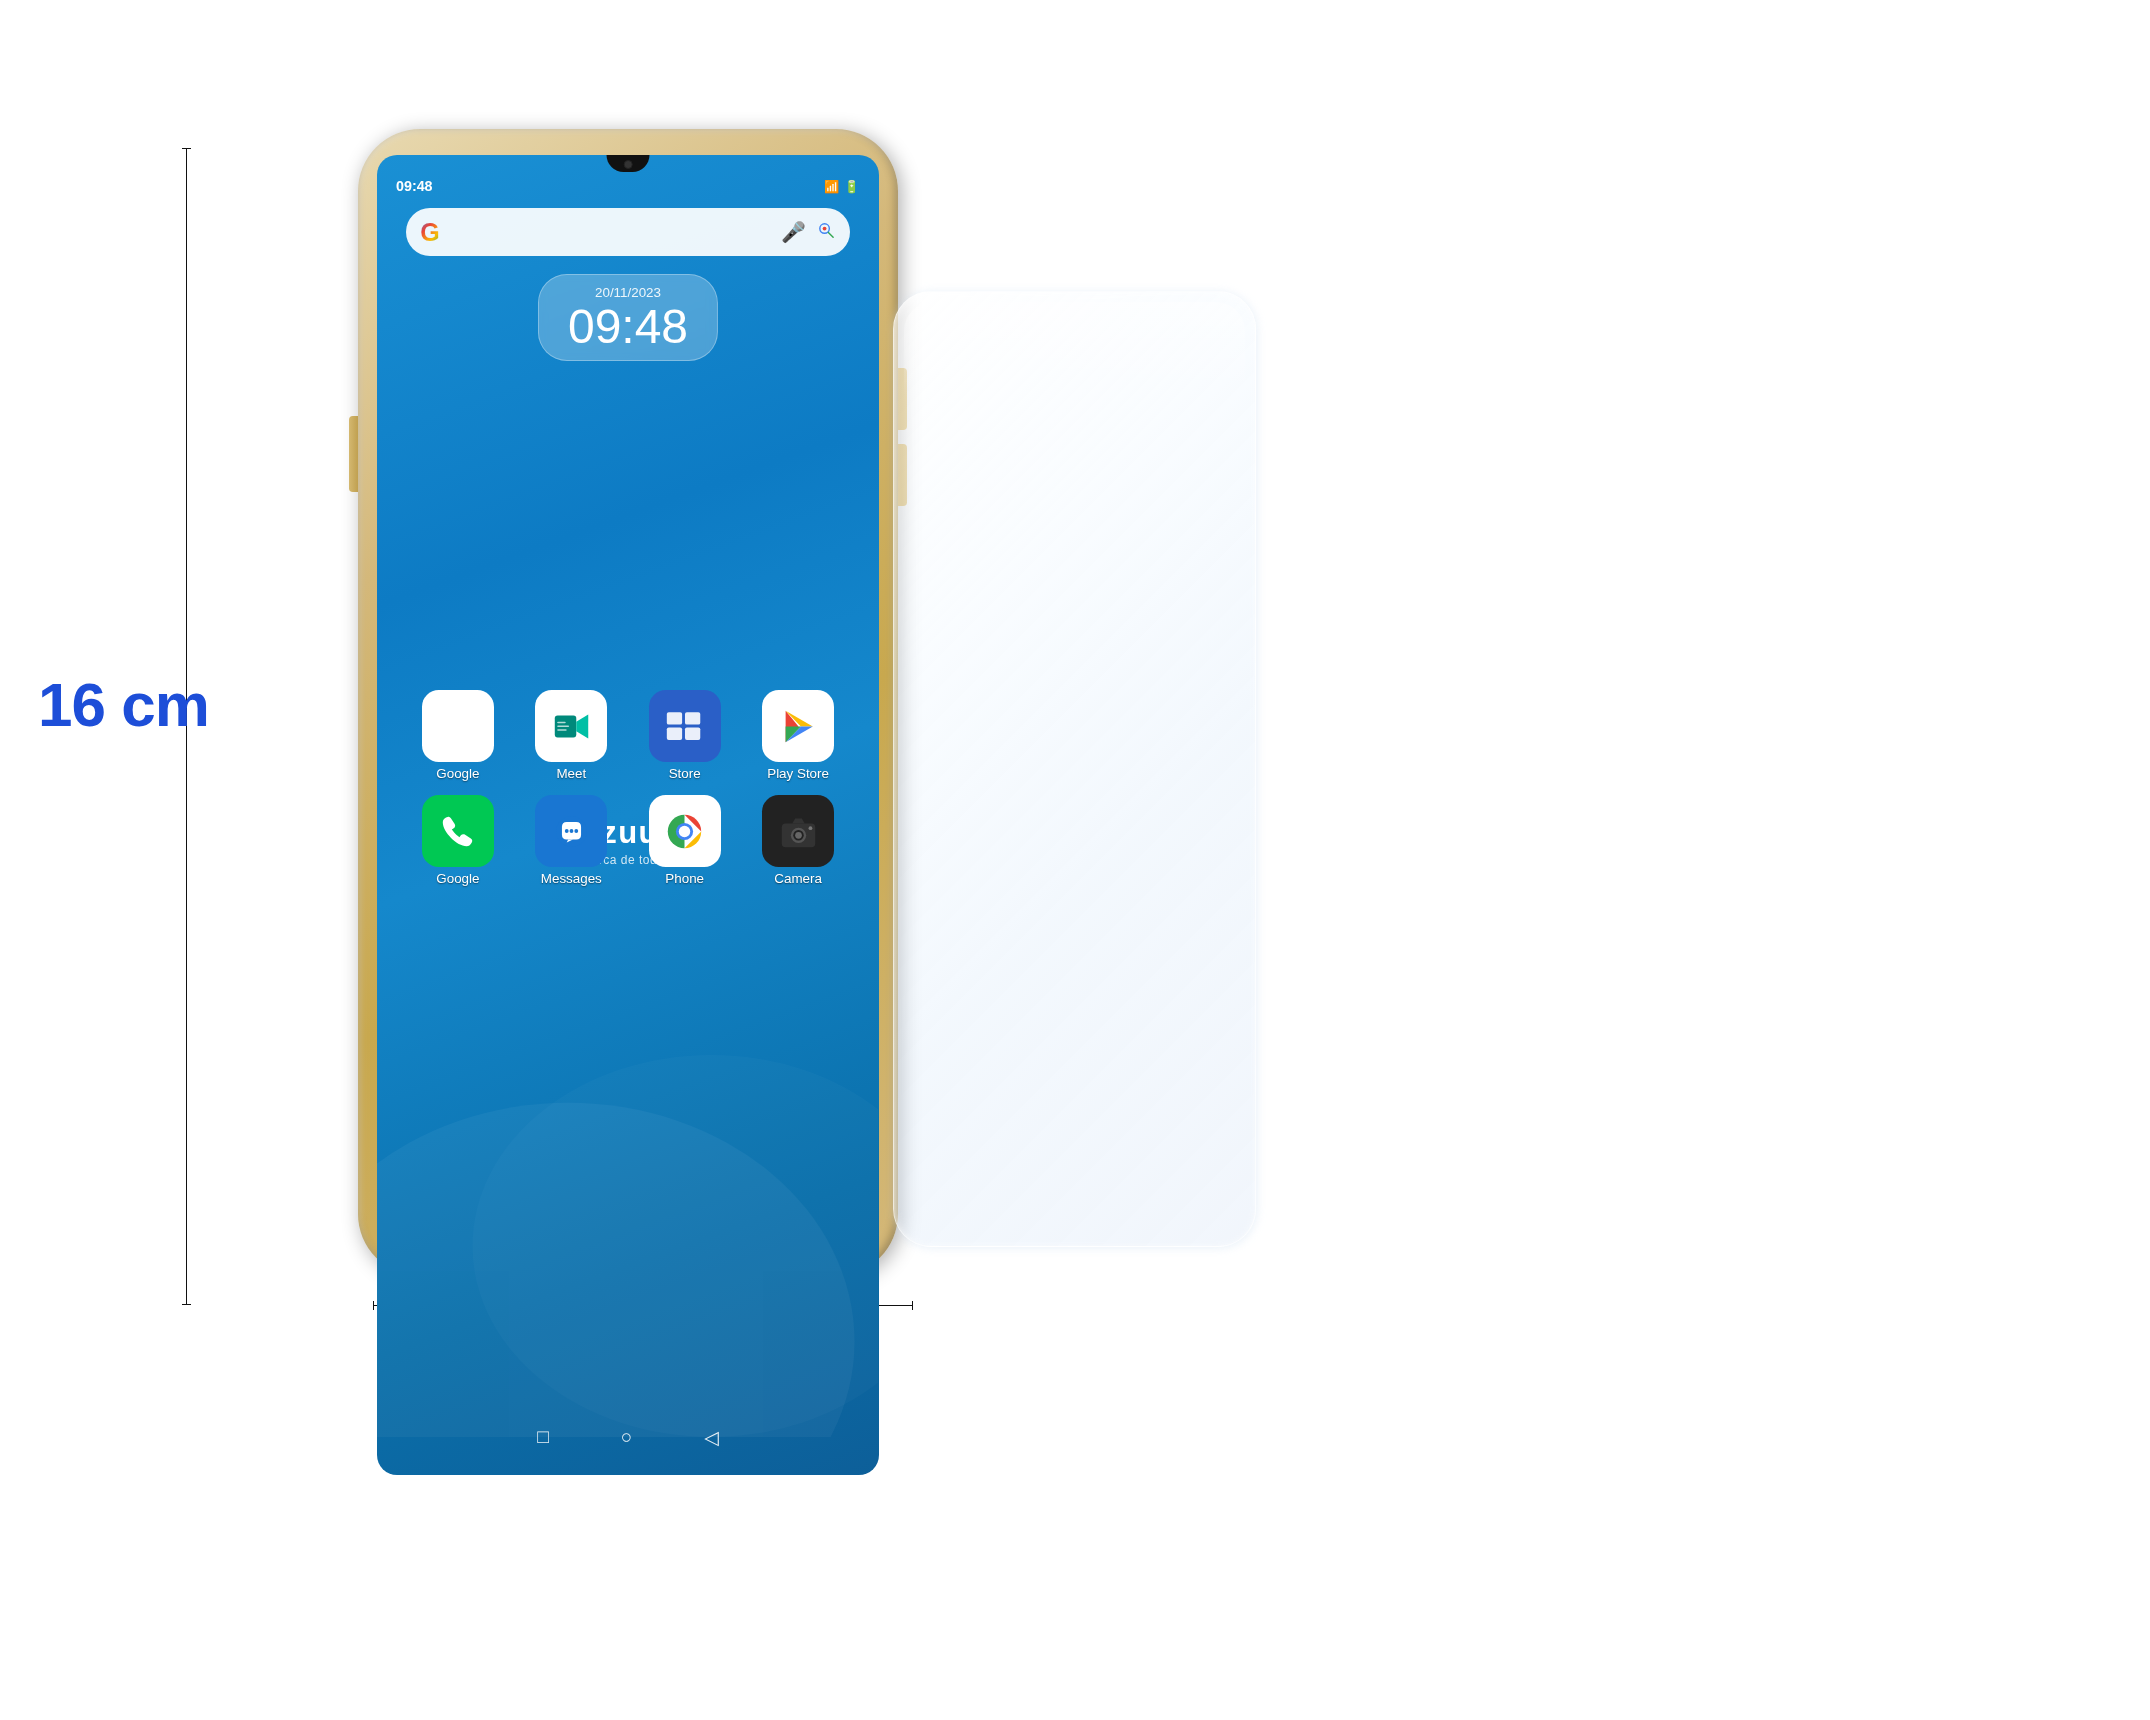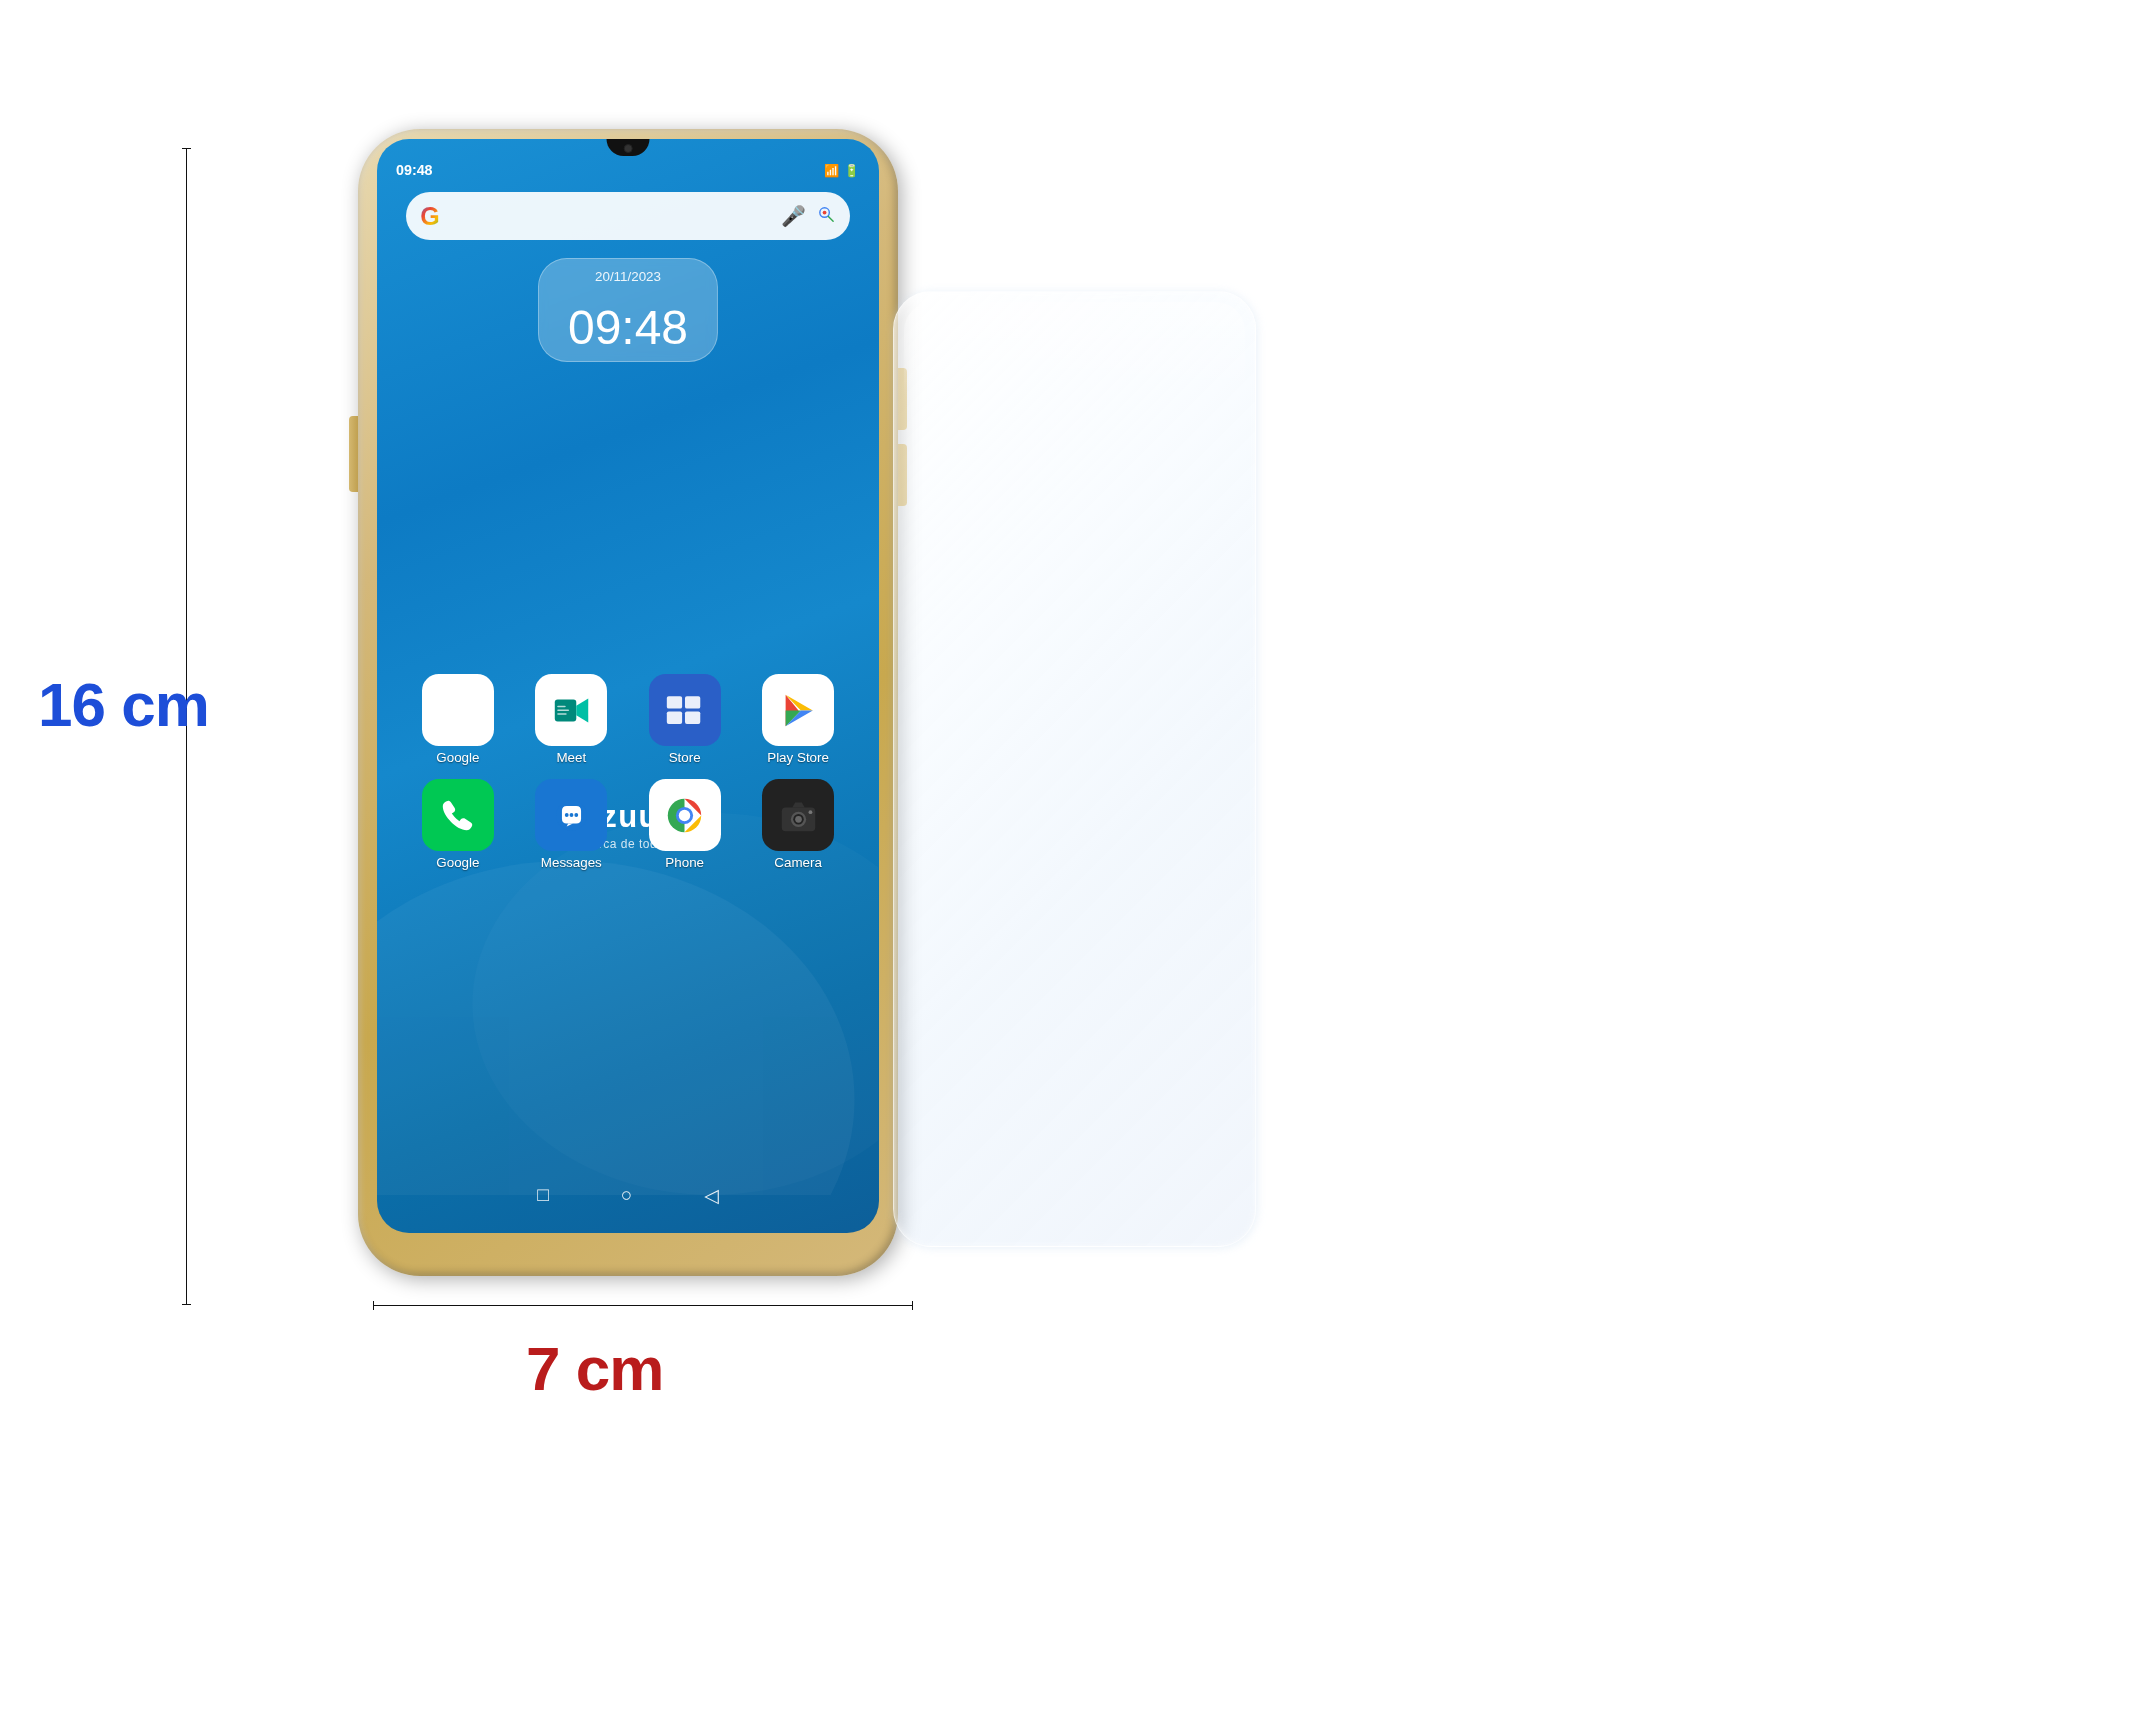--- a/index.html
+++ b/index.html
@@ -89,25 +89,25 @@
       box-shadow: 
         inset -1.9px -1.9px 9.6px rgba(0,0,0,0.3),
         inset 1.9px 1.9px 7.2px rgba(255,255,255,0.4),
         3.8px 3.8px 19px rgba(0,0,0,0.3);
     }
 
     
     .phone-screen {
       position: absolute;
       left: 19px;
-      top: 10px;
+      top: 26px;
       width: 502px;
-      height: 1094px;
+      height: 1320px;
       background: linear-gradient(160deg, #1a90d4 0%, #0d7bc4 30%, #1588cc 50%, #0a6faa 80%, #0d5f99 100%);
-      border-radius: 32px;
+      border-radius: 20px;
       overflow: hidden;
     }
 
     
     .notch {
       position: absolute;
       top: 0;
       left: 50%;
       transform: translateX(-50%);
       width: 43px;
@@ -195,21 +195,21 @@
       background: rgba(255,255,255,0.25);
       border-radius: 29px;
       padding: 9.6px 29px;
       text-align: center;
       backdrop-filter: blur(4.8px);
       border: 0.5px solid rgba(255,255,255,0.3);
     }
     .clock-date {
       color: rgba(255,255,255,0.9);
       font-size: 13.4px;
-      margin-bottom: 20px;
+      margin-bottom: 3px;
     }
     .clock-time {
       color: white;
       font-size: 48px;
       font-weight: 300;
       line-height: 1;
     }
 
     
     .app-grid {

